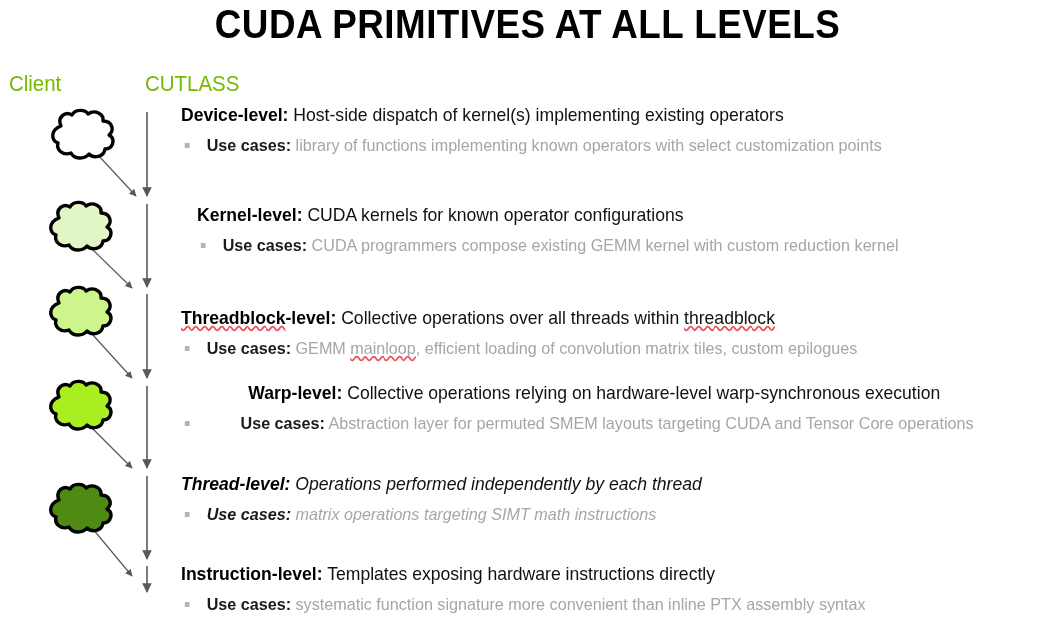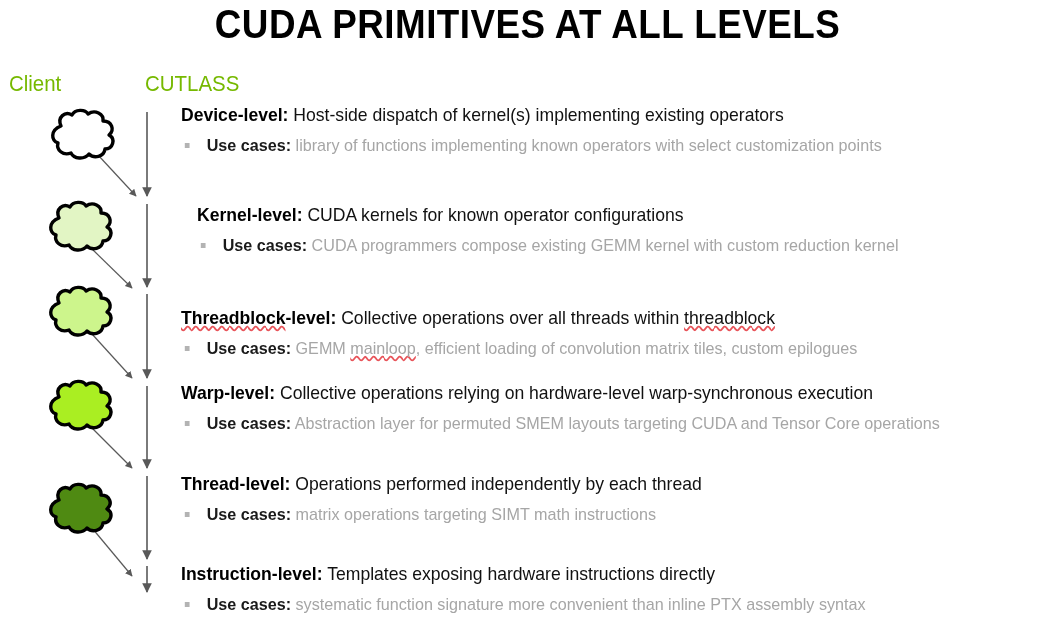--- a/index.html
+++ b/index.html
@@ -238,33 +238,33 @@
       <span class="lvl-name misspelled">Threadblock</span><span class="lvl-name">-level:</span>
       <span>Collective operations over all threads within </span><span class="sq-red">threadblock</span>
     </div>
     <div class="usecase-line">
       <span class="bullet"></span>
       <span class="uc-label">Use cases:</span>
       <span class="uc-body">GEMM </span><span class="uc-body sq-red">mainloop</span><span class="uc-body">, efficient loading of convolution matrix tiles, custom epilogues</span>
     </div>
   </div>
 
-  <div class="block" style="top:382px;">
+  <div class="block" style="top:382px;text-align:center;">
     <div class="lvl-line">
       <span class="lvl-name">Warp-level:</span>
       <span>Collective operations relying on hardware-level warp-synchronous execution</span>
     </div>
     <div class="usecase-line">
       <span class="bullet"></span>
       <span class="uc-label">Use cases:</span>
       <span class="uc-body">Abstraction layer for permuted SMEM layouts targeting CUDA and Tensor Core operations</span>
     </div>
   </div>
 
-  <div class="block" style="top:473px;">
+  <div class="block" style="top:473px;font-style:italic;">
     <div class="lvl-line">
       <span class="lvl-name">Thread-level:</span>
       <span>Operations performed independently by each thread</span>
     </div>
     <div class="usecase-line">
       <span class="bullet"></span>
       <span class="uc-label">Use cases:</span>
       <span class="uc-body">matrix operations targeting SIMT math instructions</span>
     </div>
   </div>

